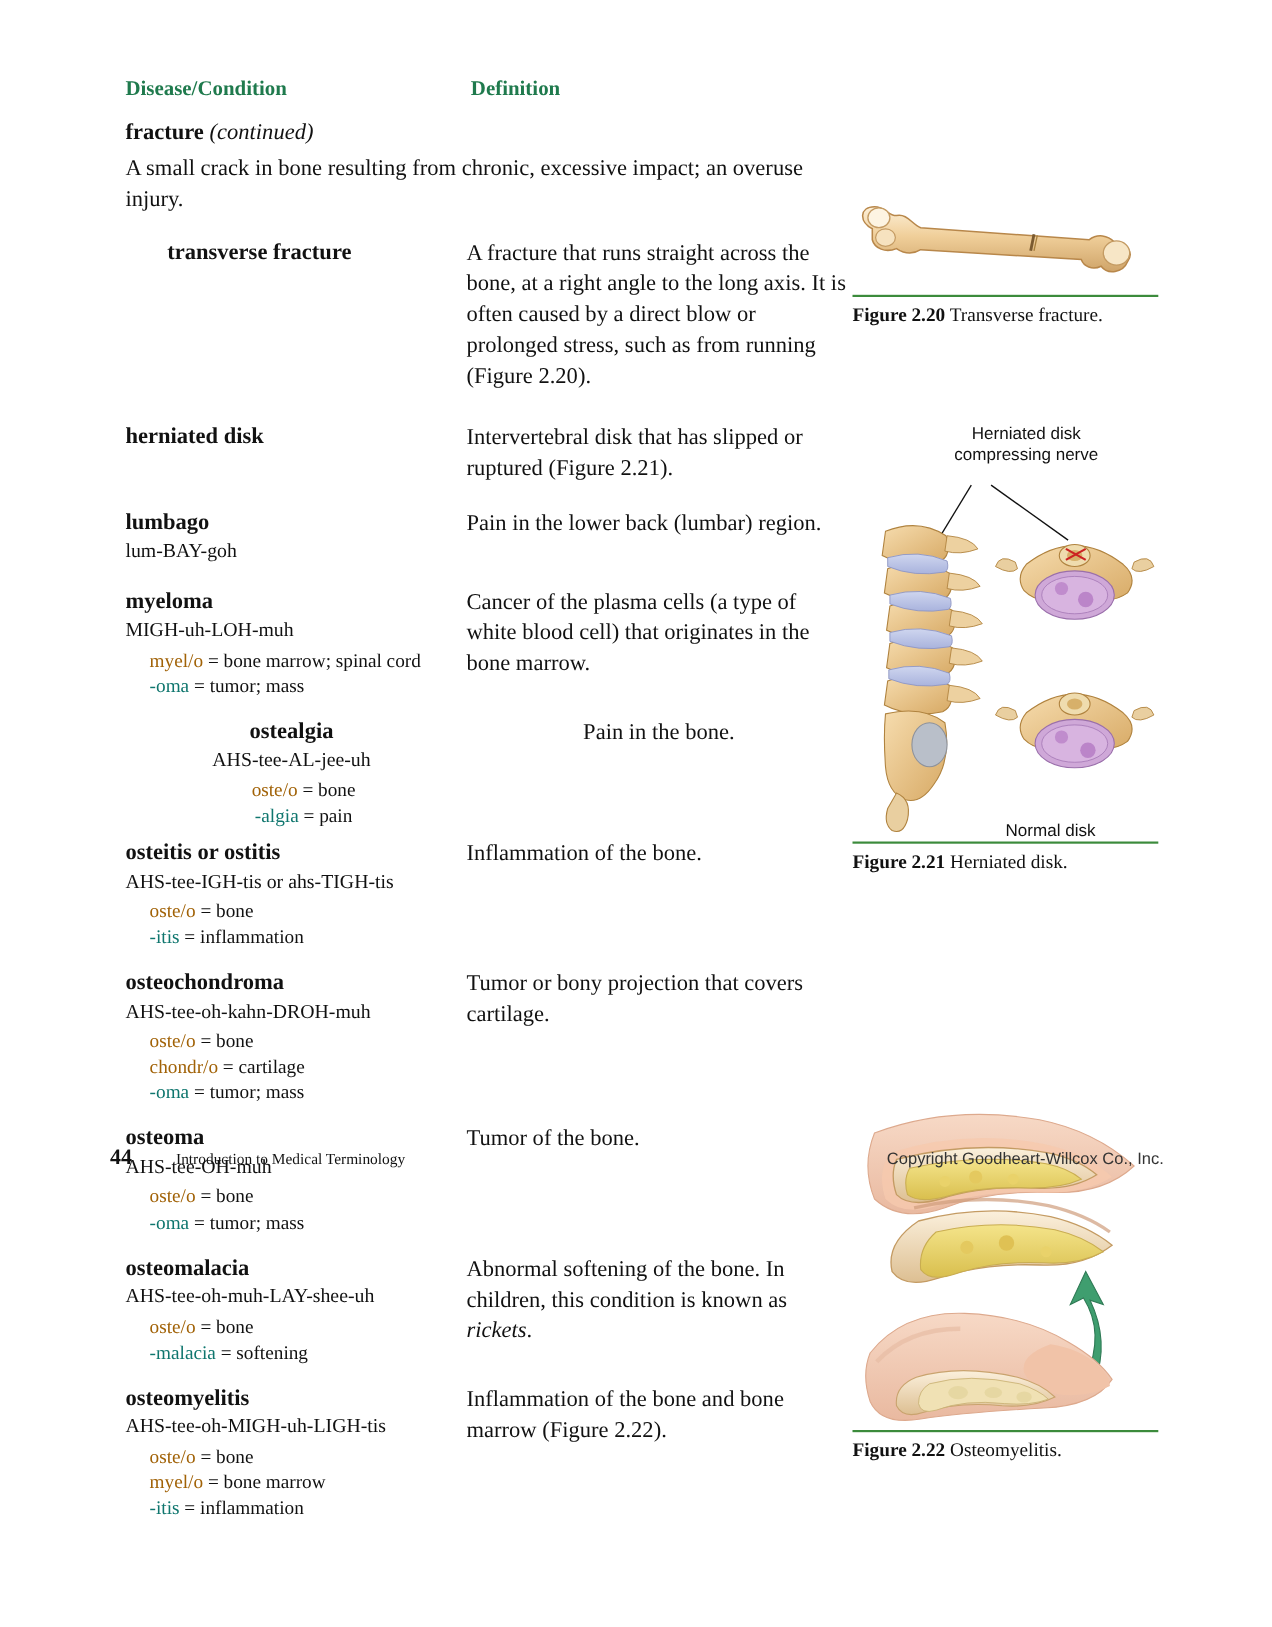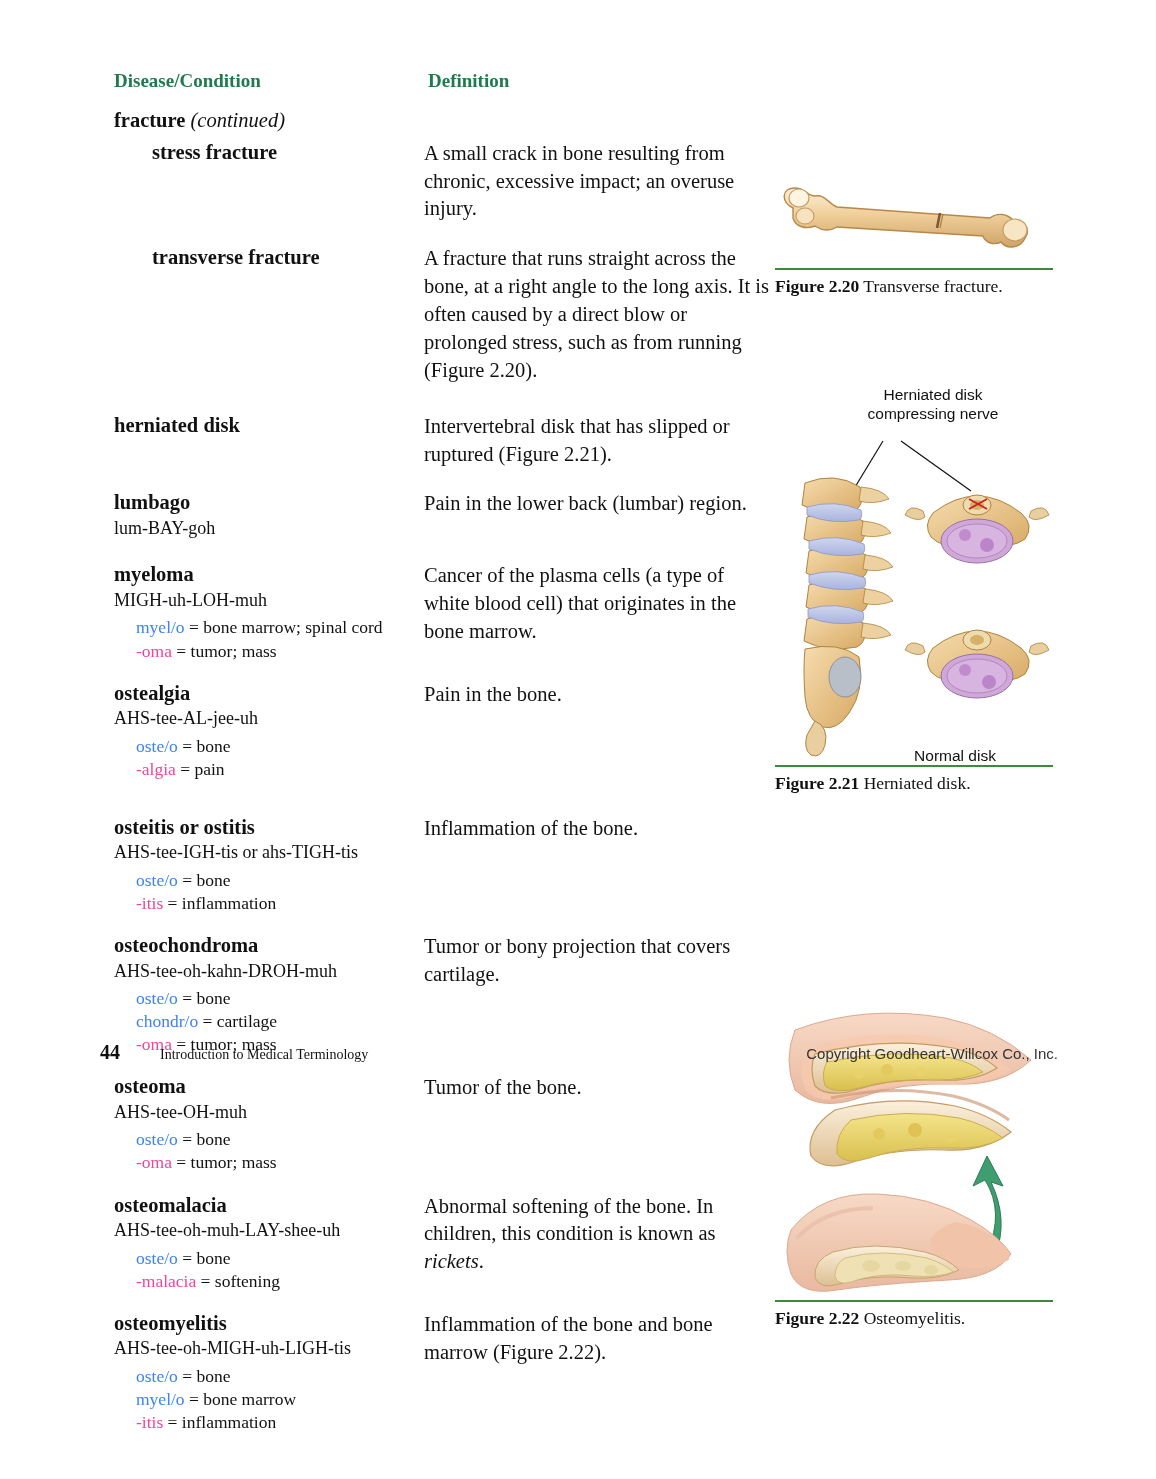--- a/index.html
+++ b/index.html
@@ -78,22 +78,22 @@
     font-size: 18px;
     line-height: 1.3;
     margin-top: 1px;
   }
   .wordparts {
     margin-left: 22px;
     margin-top: 4px;
     font-size: 17.5px;
     line-height: 1.32;
   }
-  .wp-red { color: #3b82f6; }
-  .wp-blue { color: #ec4899; }
+  .wp-red { color: #a16207; }
+  .wp-blue { color: #0f766e; }
   .italic { font-style: italic; }
 
   
   .figure {
     position: absolute;
   }
   .fig-rule {
     height: 2px;
     background: #3c8b3c;
     width: 100%;
@@ -172,23 +172,20 @@
       <div class="row">
         <div class="term-col">
           <div class="term"><span>fracture</span><span class="cont"> (continued)</span></div>
         </div>
         <div class="def-col"></div>
       </div>
     </div>
 
     <div class="entry" style="margin-bottom:22px;">
       <div class="row">
-        <div class="term-col">
-          <div class="term indent">stress fracture</div>
-        </div>
         <div class="def-col">A small crack in bone resulting from chronic, excessive impact; an overuse injury.</div>
       </div>
     </div>
 
     <div class="entry" style="margin-bottom:28px;">
       <div class="row">
         <div class="term-col">
           <div class="term indent">transverse fracture</div>
         </div>
         <div class="def-col">A fracture that runs straight across the bone, at a right angle to the long axis. It is often caused by a direct blow or prolonged stress, such as from running (Figure 2.20).</div>
@@ -221,21 +218,21 @@
           <div class="pron">MIGH-uh-LOH-muh</div>
           <div class="wordparts">
             <div><span class="wp-red">myel/o</span><span> = bone marrow; spinal cord</span></div>
             <div><span class="wp-blue">-oma</span><span> = tumor; mass</span></div>
           </div>
         </div>
         <div class="def-col">Cancer of the plasma cells (a type of white blood cell) that originates in the bone marrow.</div>
       </div>
     </div>
 
-    <div class="entry" style="margin-bottom:34px;">
+    <div class="entry" style="margin-bottom:10px;text-align:center;">
       <div class="row">
         <div class="term-col">
           <div class="term">ostealgia</div>
           <div class="pron">AHS-tee-AL-jee-uh</div>
           <div class="wordparts">
             <div><span class="wp-red">oste/o</span><span> = bone</span></div>
             <div><span class="wp-blue">-algia</span><span> = pain</span></div>
           </div>
         </div>
         <div class="def-col">Pain in the bone.</div>

